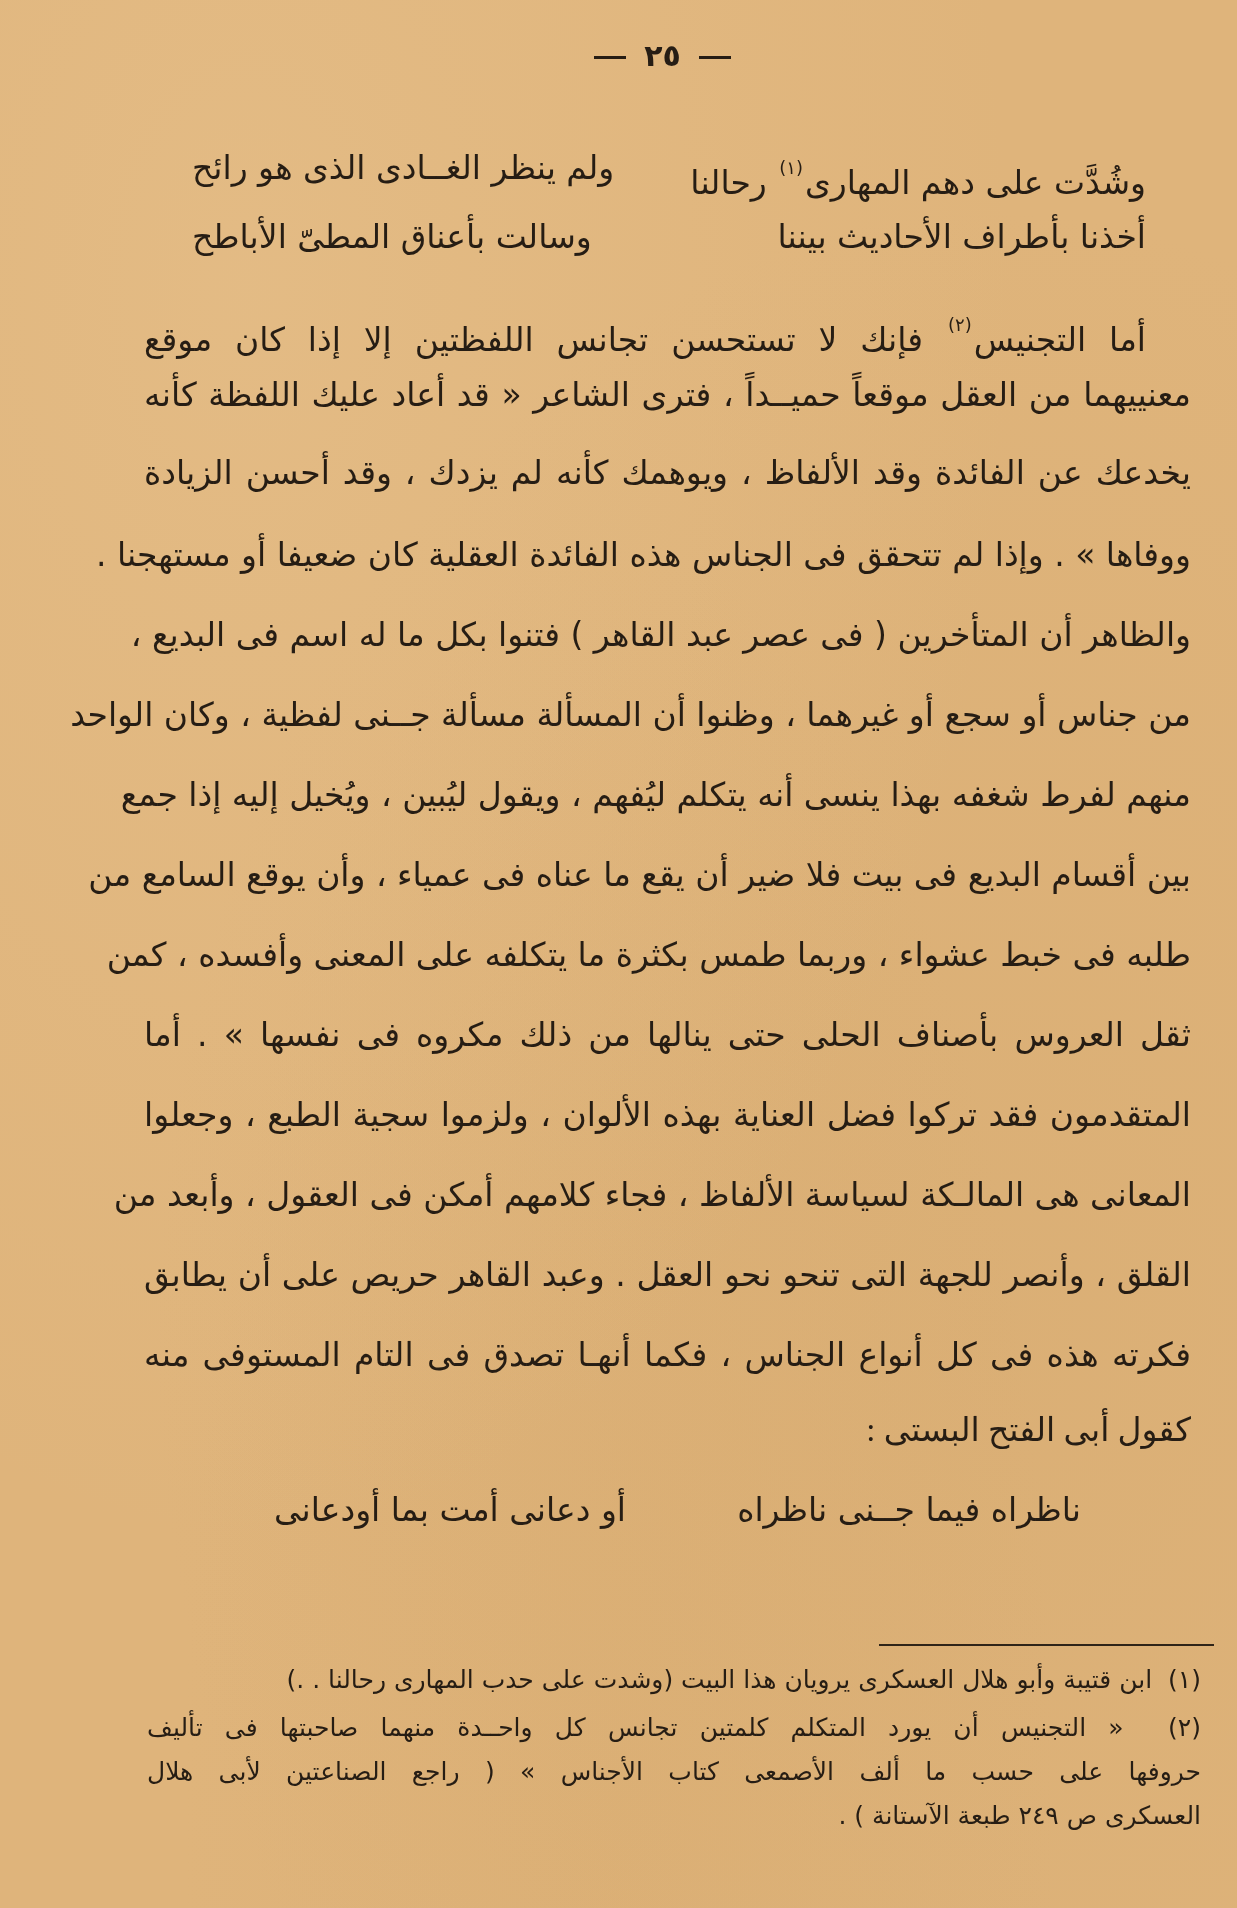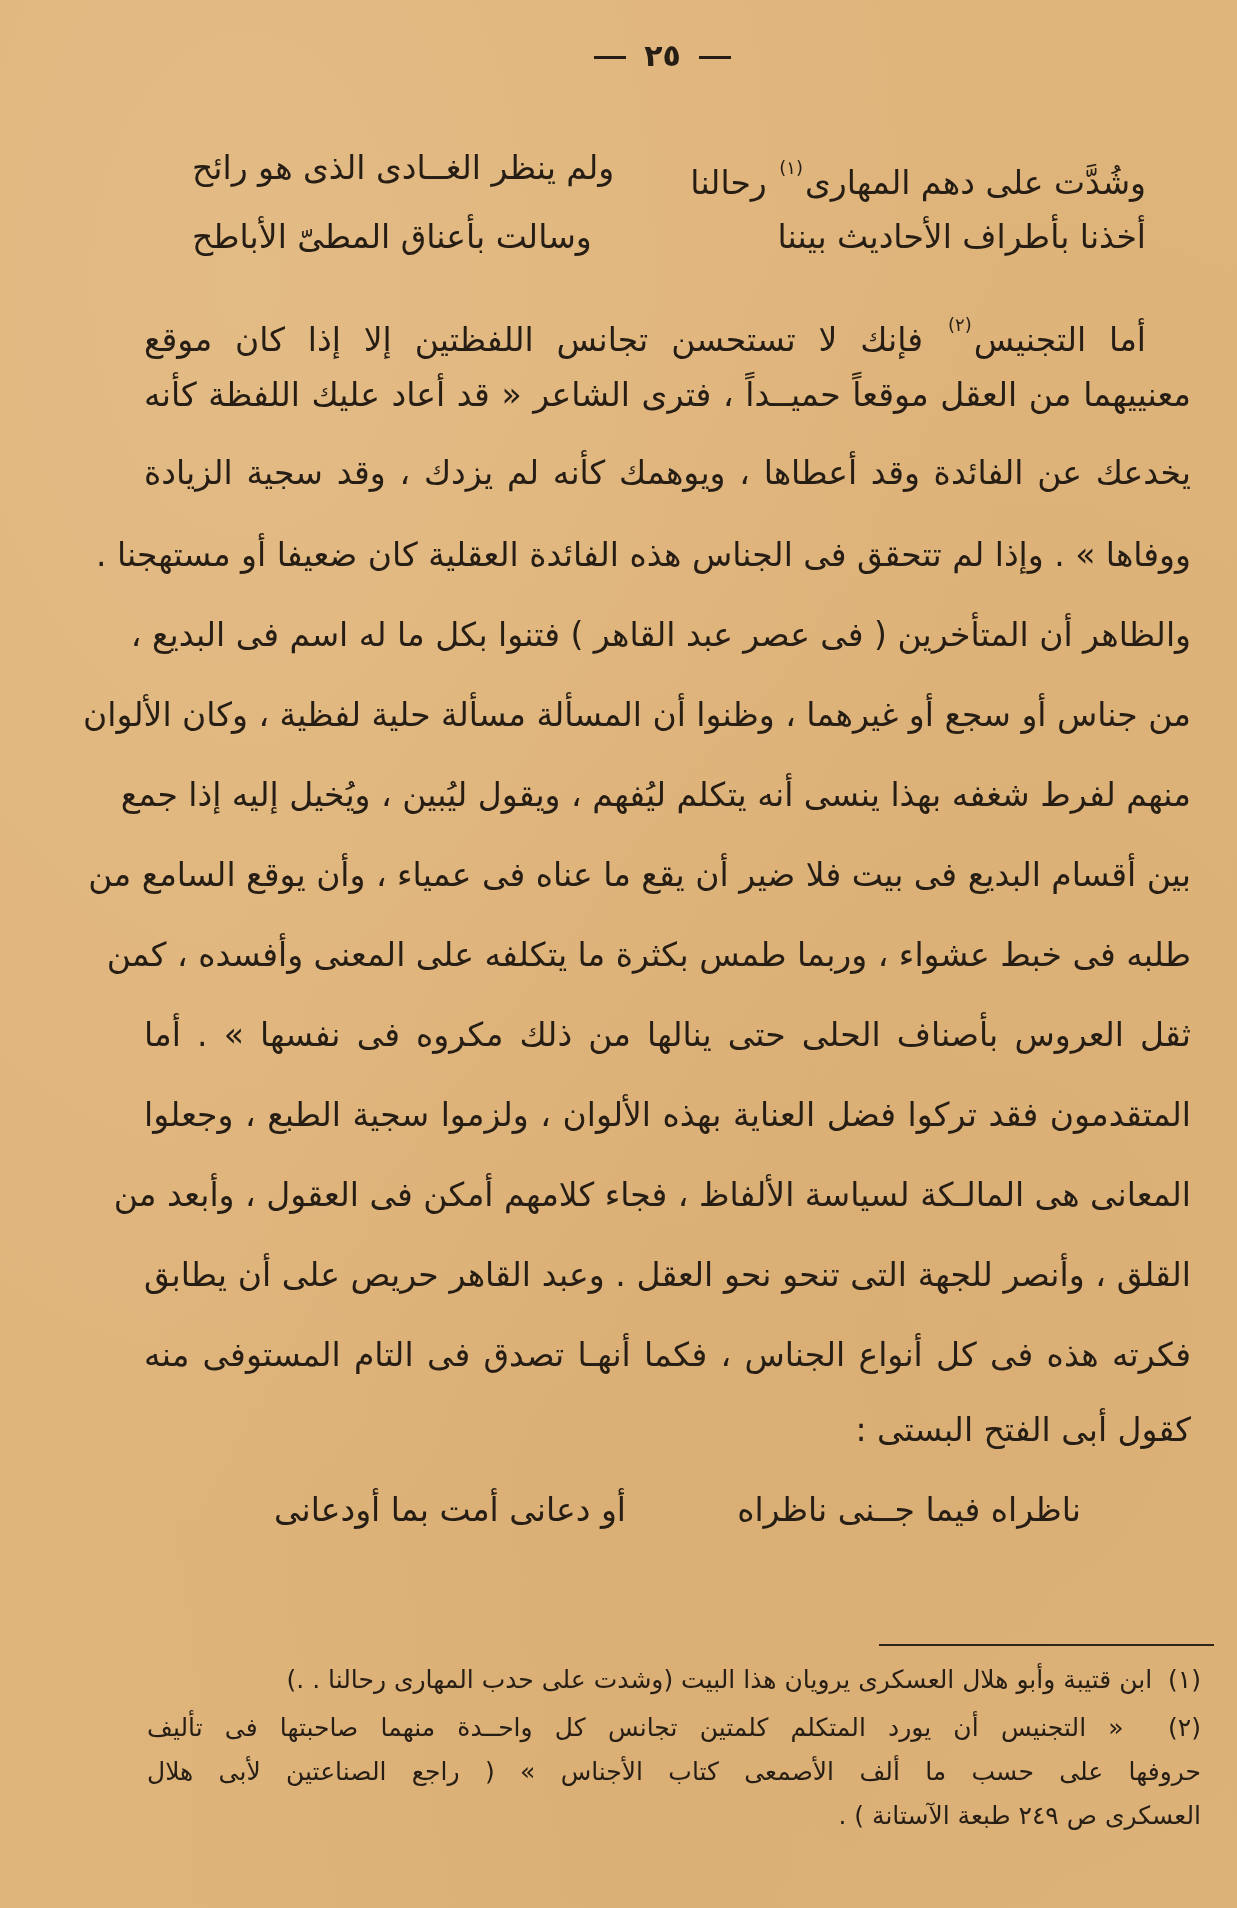--- a/index.html
+++ b/index.html
@@ -51,20 +51,21 @@
       left: 100px;
       font-size: 33px;
       line-height: 50px;
       white-space: nowrap;
       direction: rtl;
       text-align: justify;
       text-align-last: justify;
     }
     .line.last {
       text-align-last: right;
+      font-family: Liberation Serif, serif;
     }
     .verse {
       position: absolute;
       font-size: 33px;
       line-height: 50px;
       white-space: nowrap;
       direction: rtl;
     }
     sup.fn {
       font-size: 18px;
@@ -111,27 +112,27 @@
 
     <div class="verse" style="top:212px; right:135px;">أخذنا بأطراف الأحاديث بيننا</div>
     <div class="verse" style="top:212px; left:148px;">وسالت بأعناق المطىّ الأباطح</div>
   </div>
 
   <div>
     <div class="line" style="top:300px; right:135px;">
       <span>أما التجنيس</span><sup class="fn">(٢)</sup> <span>فإنك لا تستحسن تجانس اللفظتين إلا إذا كان موقع</span>
     </div>
     <div class="line" style="top:370px;">معنييهما من العقل موقعاً حميــداً ، فترى الشاعر « قد أعاد عليك اللفظة كأنه</div>
-    <div class="line" style="top:448px;">يخدعك عن الفائدة وقد أعطاها ، ويوهمك كأنه لم يزدك ، وقد سجية الزيادة</div>
+    <div class="line" style="top:448px;">يخدعك عن الفائدة وقد الألفاظ ، ويوهمك كأنه لم يزدك ، وقد أحسن الزيادة</div>
     <div class="line" style="top:530px;">ووفاها » . وإذا لم تتحقق فى الجناس هذه الفائدة العقلية كان ضعيفا أو مستهجنا .</div>
   </div>
 
   <div>
     <div class="line" style="top:610px;">والظاهر أن المتأخرين ( فى عصر عبد القاهر ) فتنوا بكل ما له اسم فى البديع ،</div>
-    <div class="line" style="top:690px;">من جناس أو سجع أو غيرهما ، وظنوا أن المسألة مسألة حلية لفظية ، وكان الألوان</div>
+    <div class="line" style="top:690px;">من جناس أو سجع أو غيرهما ، وظنوا أن المسألة مسألة جــنى لفظية ، وكان الواحد</div>
     <div class="line" style="top:770px;">منهم لفرط شغفه بهذا ينسى أنه يتكلم ليُفهم ، ويقول ليُبين ، ويُخيل إليه إذا جمع</div>
     <div class="line" style="top:850px;">بين أقسام البديع فى بيت فلا ضير أن يقع ما عناه فى عمياء ، وأن يوقع السامع من</div>
     <div class="line" style="top:930px;">طلبه فى خبط عشواء ، وربما طمس بكثرة ما يتكلفه على المعنى وأفسده ، كمن</div>
     <div class="line" style="top:1010px;">ثقل العروس بأصناف الحلى حتى ينالها من ذلك مكروه فى نفسها » . أما</div>
     <div class="line" style="top:1090px;">المتقدمون فقد تركوا فضل العناية بهذه الألوان ، ولزموا سجية الطبع ، وجعلوا</div>
     <div class="line" style="top:1170px;">المعانى هى المالـكة لسياسة الألفاظ ، فجاء كلامهم أمكن فى العقول ، وأبعد من</div>
     <div class="line" style="top:1250px;">القلق ، وأنصر للجهة التى تنحو نحو العقل . وعبد القاهر حريص على أن يطابق</div>
     <div class="line" style="top:1330px;font-family:Liberation Serif, serif;">فكرته هذه فى كل أنواع الجناس ، فكما أنهـا تصدق فى التام المستوفى منه</div>
     <div class="line last" style="top:1405px;">كقول أبى الفتح البستى :</div>
   </div>

